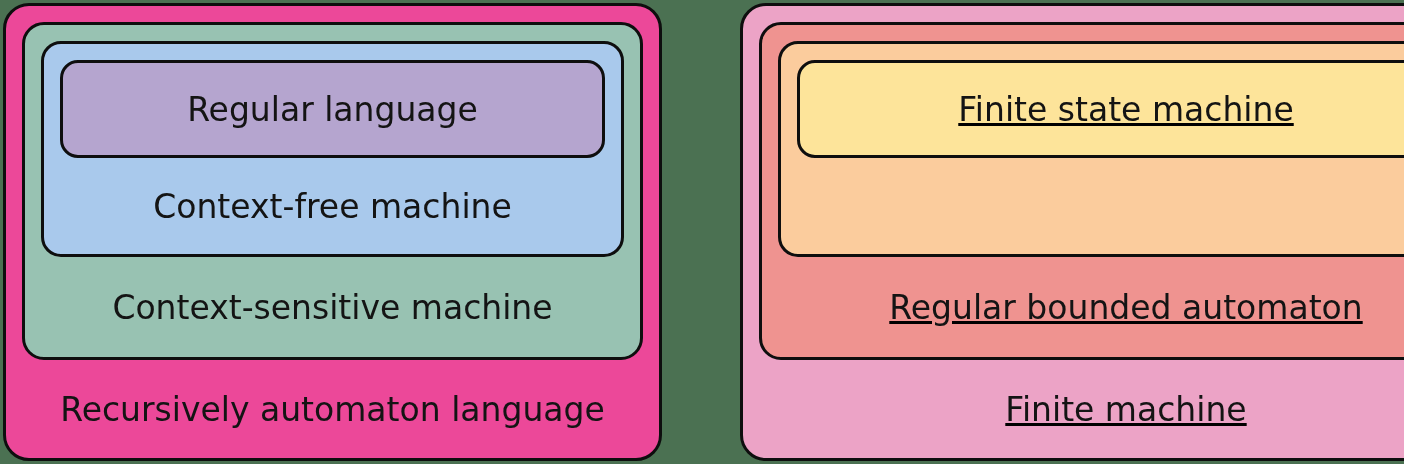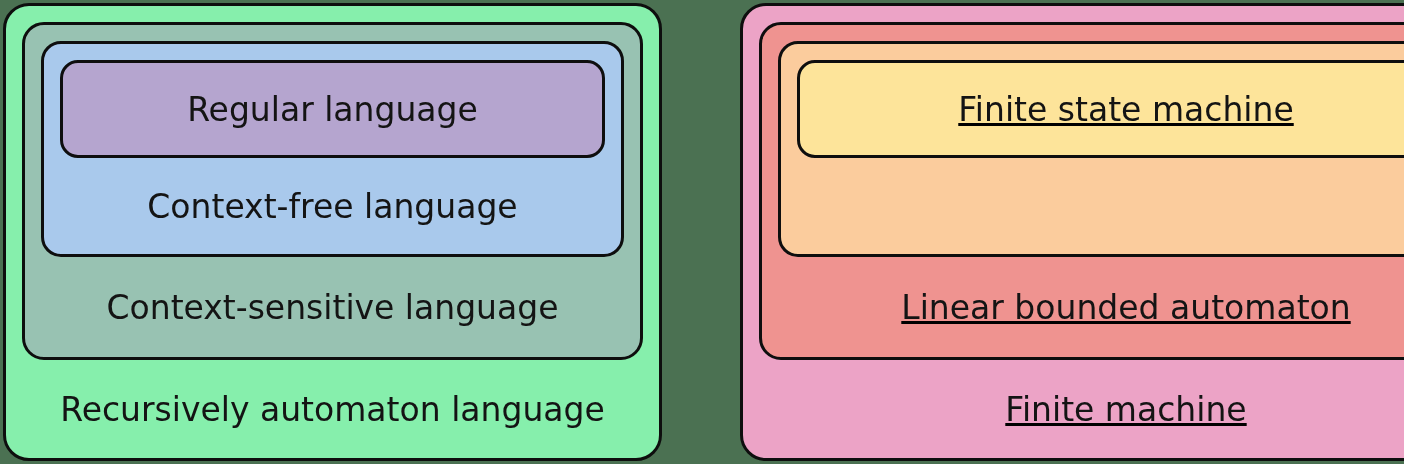--- a/index.html
+++ b/index.html
@@ -62,48 +62,48 @@
     color: #141414;
     white-space: nowrap;
     letter-spacing: 0px;
   }
 </style>
 </head>
 <body>
 
 <div class="stage" style="background-color: rgb(75, 113, 82);">
 
-  <div class="box lvl1 panel-left" style="background-color: #86efac;">
+  <div class="box lvl1 panel-left" style="background-color: #ec4899;">
     <div class="box lvl2" style="background-color: rgb(152, 194, 178);">
       <div class="box lvl3" style="background-color: rgb(169, 201, 236);">
         <div class="lvl4" style="background-color: rgb(181, 165, 207);">
           <span class="lbl">Regular language</span>
         </div>
         <div class="label-row">
-          <span class="lbl">Context-free language</span>
+          <span class="lbl">Context-free machine</span>
         </div>
       </div>
       <div class="label-row">
-        <span class="lbl">Context-sensitive language</span>
+        <span class="lbl">Context-sensitive machine</span>
       </div>
     </div>
     <div class="label-row">
       <span class="lbl">Recursively automaton language</span>
     </div>
   </div>
 
   <div class="box lvl1 panel-right" style="background-color: rgb(236, 163, 198);">
     <div class="box lvl2" style="background-color: rgb(239, 147, 144);">
       <div class="box lvl3" style="background-color: rgb(251, 204, 157);">
         <div class="lvl4" style="background-color: rgb(253, 228, 154);">
           <span class="lbl">Finite state machine</span>
         </div>
       </div>
       <div class="label-row">
-        <span class="lbl">Linear bounded automaton</span>
+        <span class="lbl">Regular bounded automaton</span>
       </div>
     </div>
     <div class="label-row">
       <span class="lbl">Finite machine</span>
     </div>
   </div>
 
 </div>
 
 </body></html>

